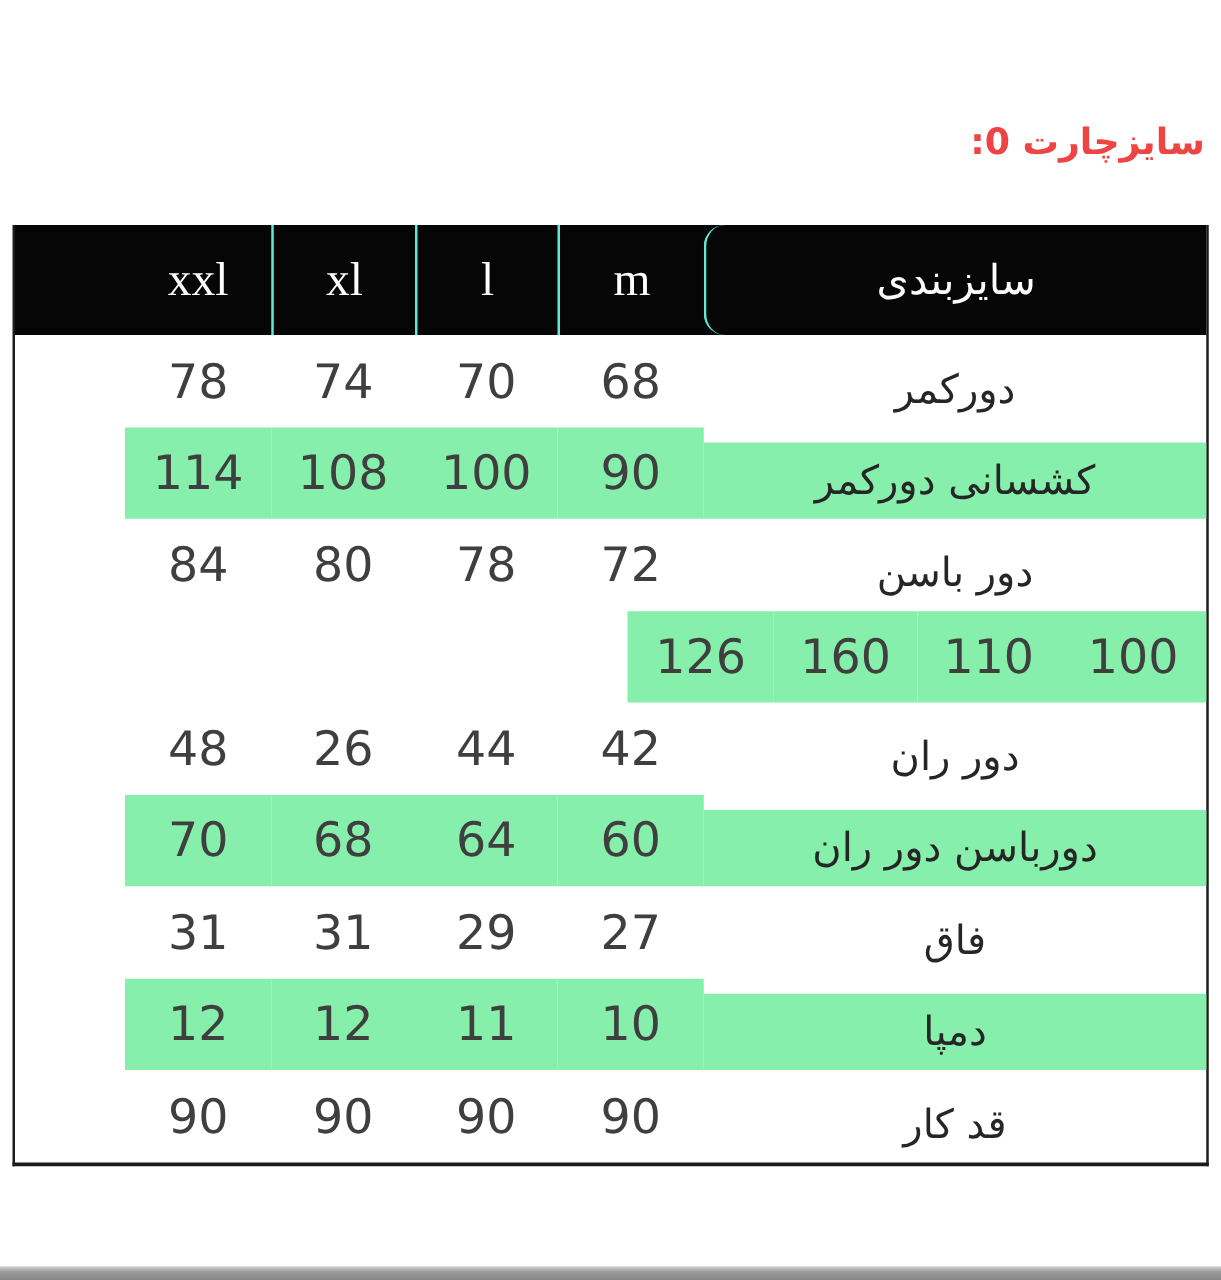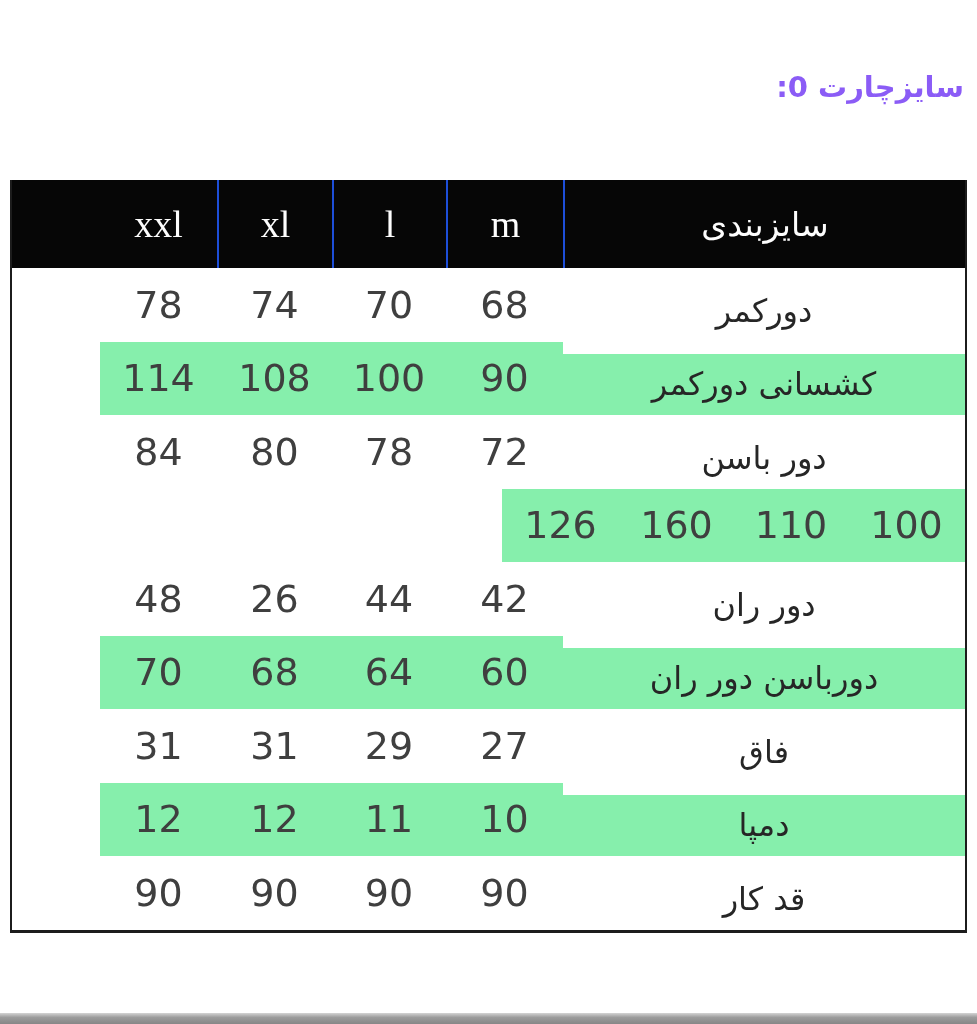--- a/index.html
+++ b/index.html
@@ -5,26 +5,26 @@
   html, body { margin: 0; padding: 0; }
   body {
     width: 977px; height: 1024px;
     background: #ffffff;
     position: relative;
     overflow: hidden;
     font-family: "DejaVu Sans", sans-serif;
   }
   .title {
     position: absolute;
-    top: 70px; right: 13px;
+    top: 96px; right: 13px;
     margin: 0;
     direction: rtl;
     font-size: 29px;
     font-weight: 700;
-    color: #8b5cf6;
+    color: #ef4444;
     white-space: nowrap;
   }
   .size-table {
     position: absolute;
     top: 180px; left: 10px;
     width: 957px;
     box-sizing: border-box;
     border-left: 2px solid #1c1c1c;
     border-right: 2px solid #1c1c1c;
     border-bottom: 3px solid #1c1c1c;
@@ -46,22 +46,22 @@
     box-sizing: border-box;
     overflow: hidden;
   }
   .c-label  { width: 402px; }
   .c-m      { width: 117px; }
   .c-l      { width: 114px; }
   .c-xl     { width: 115px; }
   .c-xxl    { width: 117px; }
   .c-gutter { width: 88px; }
   .hrow .cell { color: #fdfdfd; font-size: 38px; font-family: Liberation Serif, serif; }
-  .hrow .c-label { font-size: 33px; direction: rtl; }
-  .hrow .hdiv { border-left: 2px solid #1d4ed8; }
+  .hrow .c-label { font-size: 33px; direction: rtl; border-radius: 17px; }
+  .hrow .hdiv { border-left: 2px solid #5eead4; }
   .brow .num { font-size: 38px; color: #3f3f3f; }
   .brow .c-label { font-size: 32px; color: #262626; direction: rtl; margin-top: 12px; }
   .brow.striped .cell:not(.c-gutter) { background: #86efac; text-align: center; }
   .bottom-bar {
     position: absolute;
     left: 0; bottom: 0;
     width: 977px; height: 11px;
     background: linear-gradient(180deg, #d4d4d4 0%, #9c9c9c 40%, #868686 100%);
   }
 </style>

